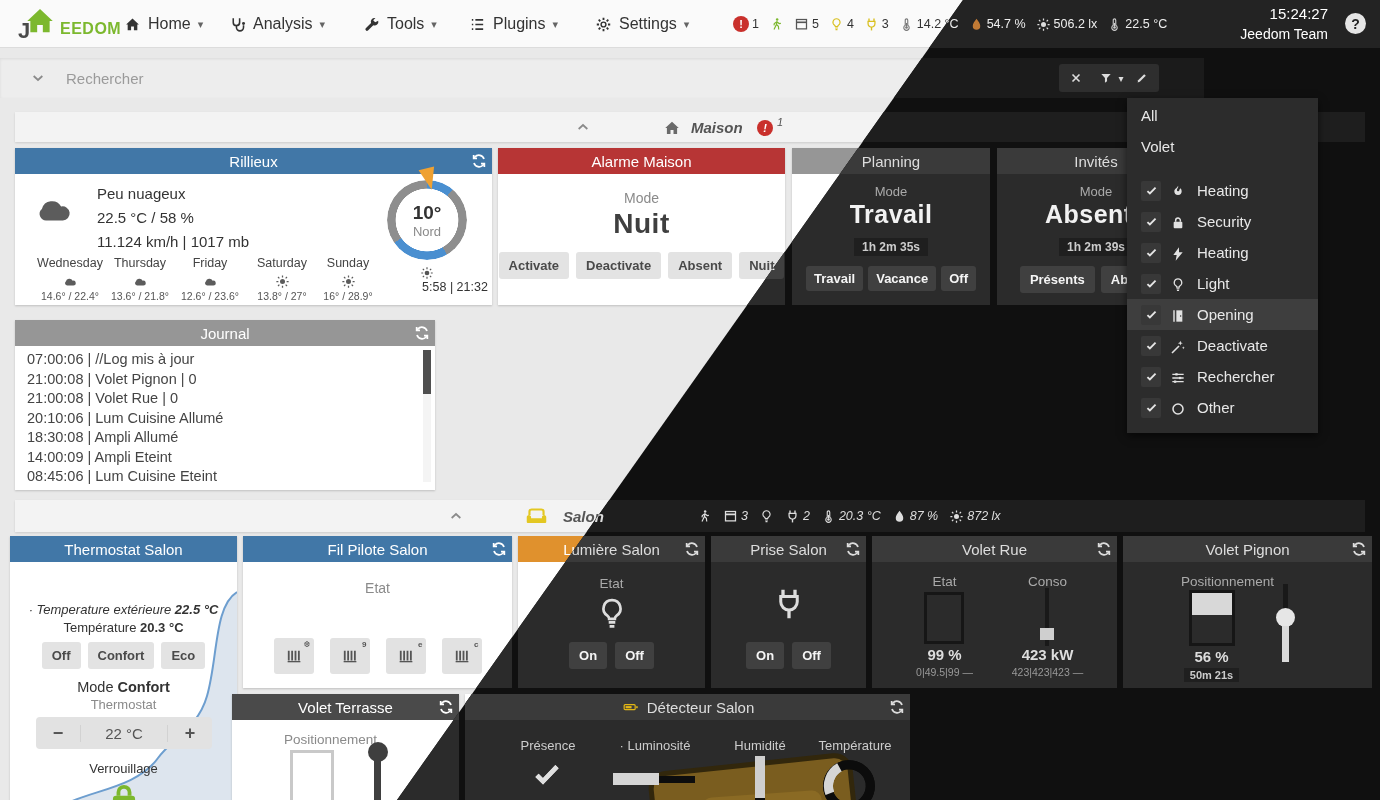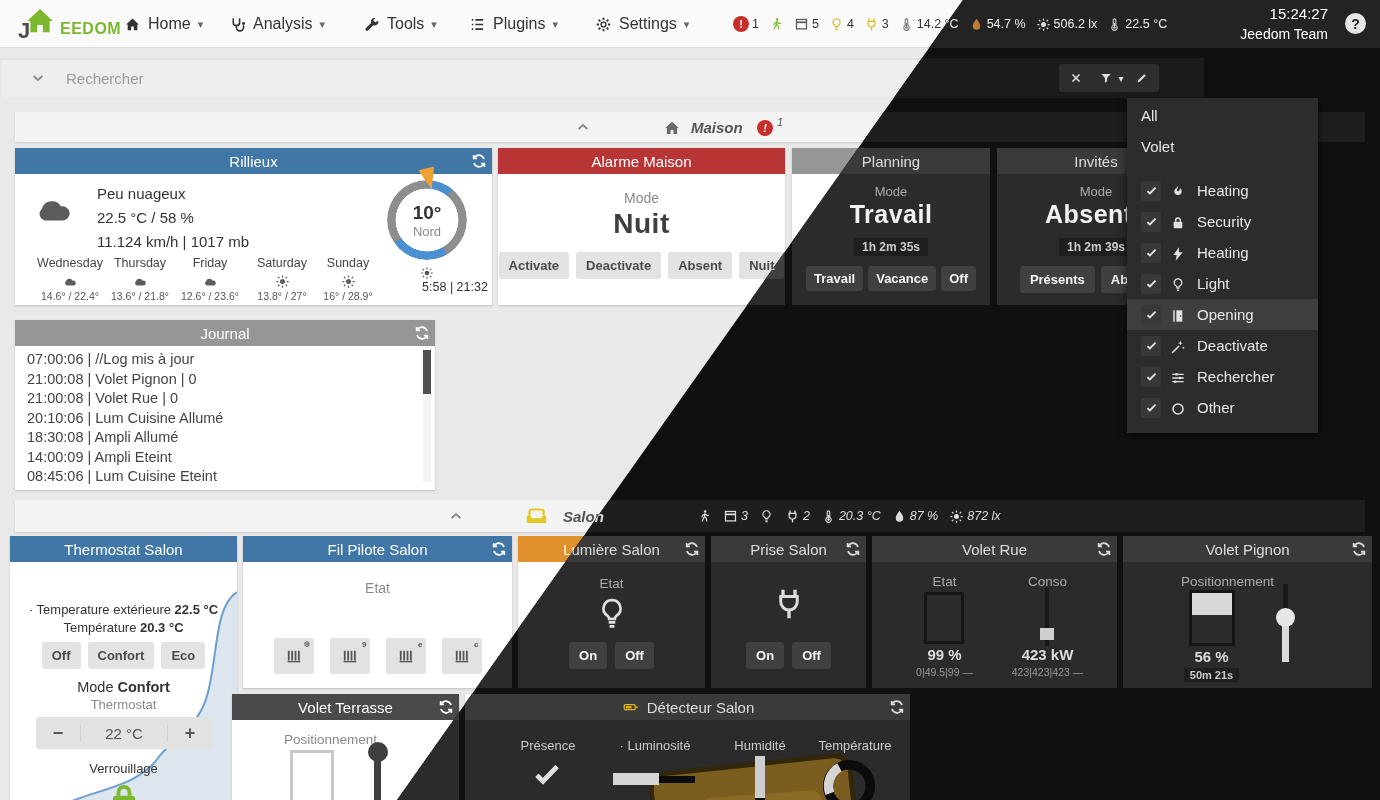--- a/index.html
+++ b/index.html
@@ -605,21 +605,21 @@
 
   <div class="w" style="left:10px;top:536px;width:227px;height:290px;overflow:hidden;">
     <div class="wh hd-blue">
       <span>Thermostat Salon</span>
     </div>
     <svg class="spark" viewBox="0 0 227 264" preserveAspectRatio="none">
       <path d="M227 30 C204 44 208 96 197 134 C188 166 162 176 148 196 C128 224 86 228 60 240 C40 249 18 254 0 258 L0 264 L227 264 Z" fill="#dde5ee"></path>
       <path d="M227 30 C204 44 208 96 197 134 C188 166 162 176 148 196 C128 224 86 228 60 240 C40 249 18 254 0 258" fill="none" stroke="#6d9ecf" stroke-width="2"></path>
     </svg>
     <div class="th-content">
-      <div class="th-line" style="top:40px;"><span>· Temperature extérieure</span> <b>22.5 °C</b></div>
+      <div class="th-line" style="top:40px;font-style:italic;"><span>· Temperature extérieure</span> <b>22.5 °C</b></div>
       <div class="th-line" style="top:58px;"><span>Température</span> <b>20.3 °C</b></div>
       <div class="btnrow" style="top:80px;">
         <span class="btn">Off</span>
         <span class="btn">Confort</span>
         <span class="btn">Eco</span>
       </div>
       <div class="th-line" style="top:117px;font-size:14.5px;"><span>Mode</span> <b>Confort</b></div>
       <div class="th-line muted" style="top:135px;">Thermostat</div>
       <div class="stepper">
         <span class="step-btn">−</span>

